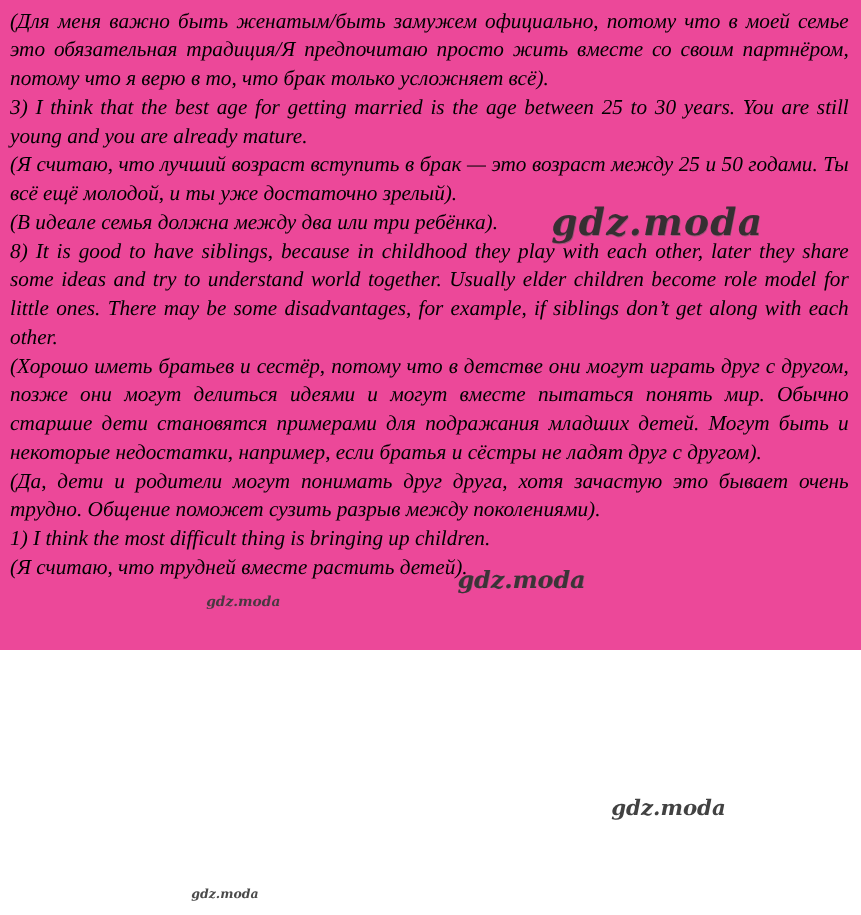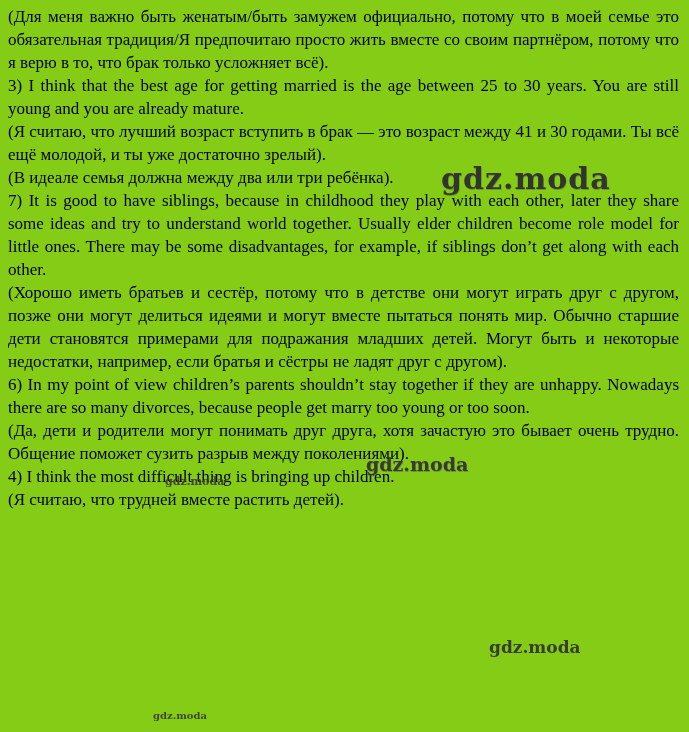--- a/index.html
+++ b/index.html
@@ -8,29 +8,30 @@
     background: #ffffff;
   }
   body {
     width: 689px;
     height: 732px;
     overflow: hidden;
   }
   .page {
     position: relative;
     width: 689px;
-    height: 732px;
+    height: 520px;
     box-sizing: border-box;
     padding: 5px 10px 0 8px;
-    background: #84cc16;
+    background: #ec4899;
     color: #000000;
     font-family: "Liberation Serif", "DejaVu Serif", serif;
     font-size: 17px;
     line-height: 23px;
     text-align: justify;
+    font-style: italic;
   }
   .para {
     margin: 0;
     padding: 0;
   }
   .wm {
     position: absolute;
     font-family: "DejaVu Serif", serif;
     font-weight: bold;
     color: #3b3b3b;
@@ -71,27 +72,26 @@
     color: rgba(55,55,55,0.9);
   }
 </style>
 </head>
 <body>
 
 <div class="page">
 
   <p class="para" lang="ru">(Для меня важно быть женатым/быть замужем официально, потому что в моей семье это обязательная традиция/Я предпочитаю просто жить вместе со своим партнёром, потому что я верю в то, что брак только усложняет всё).</p>
   <p class="para" lang="en">3) I think that the best age for getting married is the age between 25 to 30 years. You are still young and you are already mature.</p>
-  <p class="para" lang="ru">(Я считаю, что лучший возраст вступить в брак — это возраст между 41 и 30 годами. Ты всё ещё молодой, и ты уже достаточно зрелый).</p>
+  <p class="para" lang="ru">(Я считаю, что лучший возраст вступить в брак — это возраст между 25 и 50 годами. Ты всё ещё молодой, и ты уже достаточно зрелый).</p>
   <p class="para" lang="ru">(В идеале семья должна между два или три ребёнка).</p>
-  <p class="para" lang="en">7) It is good to have siblings, because in childhood they play with each other, later they share some ideas and try to understand world together. Usually elder children become role model for little ones. There may be some disadvantages, for example, if siblings don’t get along with each other.</p>
+  <p class="para" lang="en">8) It is good to have siblings, because in childhood they play with each other, later they share some ideas and try to understand world together. Usually elder children become role model for little ones. There may be some disadvantages, for example, if siblings don’t get along with each other.</p>
   <p class="para" lang="ru">(Хорошо иметь братьев и сестёр, потому что в детстве они могут играть друг с другом, позже они могут делиться идеями и могут вместе пытаться понять мир. Обычно старшие дети становятся примерами для подражания младших детей. Могут быть и некоторые недостатки, например, если братья и сёстры не ладят друг с другом).</p>
-  <p class="para" lang="en">6) In my point of view children’s parents shouldn’t stay together if they are unhappy. Nowadays there are so many divorces, because people get marry too young or too soon.</p>
   <p class="para" lang="ru">(Да, дети и родители могут понимать друг друга, хотя зачастую это бывает очень трудно. Общение поможет сузить разрыв между поколениями).</p>
-  <p class="para" lang="en">4) I think the most difficult thing is bringing up children.</p>
+  <p class="para" lang="en">1) I think the most difficult thing is bringing up children.</p>
   <p class="para" lang="ru">(Я считаю, что трудней вместе растить детей).</p>
 
   <span class="wm wm-0">gdz.moda</span>
   <span class="wm wm-1">gdz.moda</span>
   <span class="wm wm-2">gdz.moda</span>
   <span class="wm wm-3">gdz.moda</span>
   <span class="wm wm-4">gdz.moda</span>
 
 </div>
 

